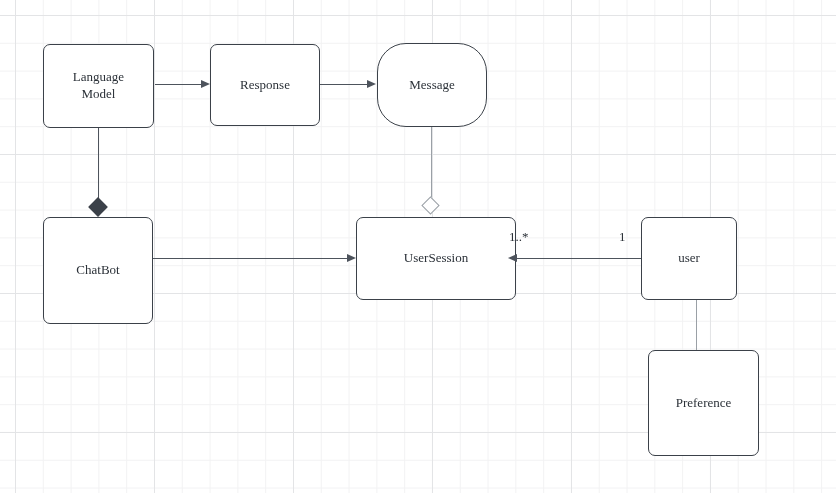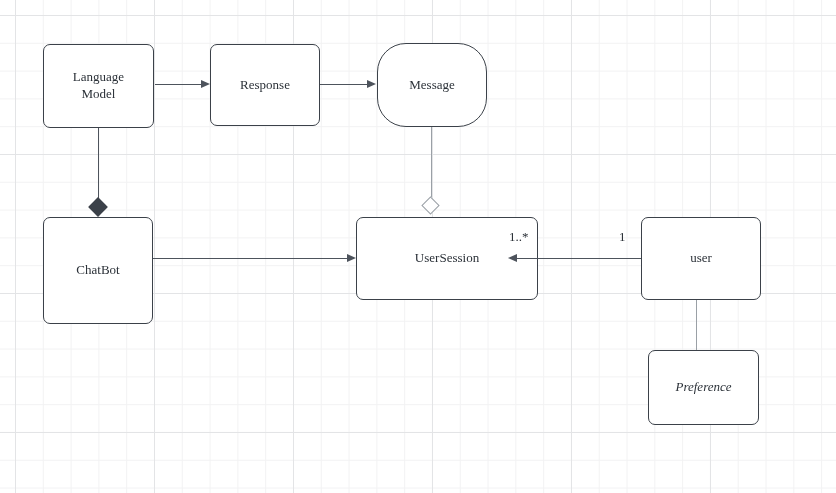--- a/index.html
+++ b/index.html
@@ -38,23 +38,23 @@
     color:#2b3138;
     font-size:13px;
     line-height:1.3;
   }
   .node-label{white-space:pre-line;}
 
   #n-language-model{left:43px;top:44px;width:111px;height:84px;}
   #n-response{left:210px;top:44px;width:110px;height:82px;}
   #n-message{left:377px;top:43px;width:110px;height:84px;border-radius:29px;}
   #n-chatbot{left:43px;top:217px;width:110px;height:107px;}
-  #n-user-session{left:356px;top:217px;width:182px;height:83px;}
-  #n-user{left:641px;top:217px;width:120px;height:83px;}
-  #n-preference{left:648px;top:350px;width:111px;height:75px;font-style:italic;}
+  #n-user-session{left:356px;top:217px;width:160px;height:83px;}
+  #n-user{left:641px;top:217px;width:96px;height:83px;}
+  #n-preference{left:648px;top:350px;width:111px;height:106px;}
 
   .edge{position:absolute;background:var(--edge-dark);}
   .edge.h{height:1px;}
   .edge.v{width:1px;}
   .edge.light{background:var(--edge-light);}
 
   #e-lm-response{left:155px;top:84px;width:46px;}
   #e-response-message{left:320px;top:84px;width:47px;}
   #e-chatbot-usersession{left:153px;top:258px;width:194px;}
   #e-user-usersession{left:517px;top:258px;width:124px;}

